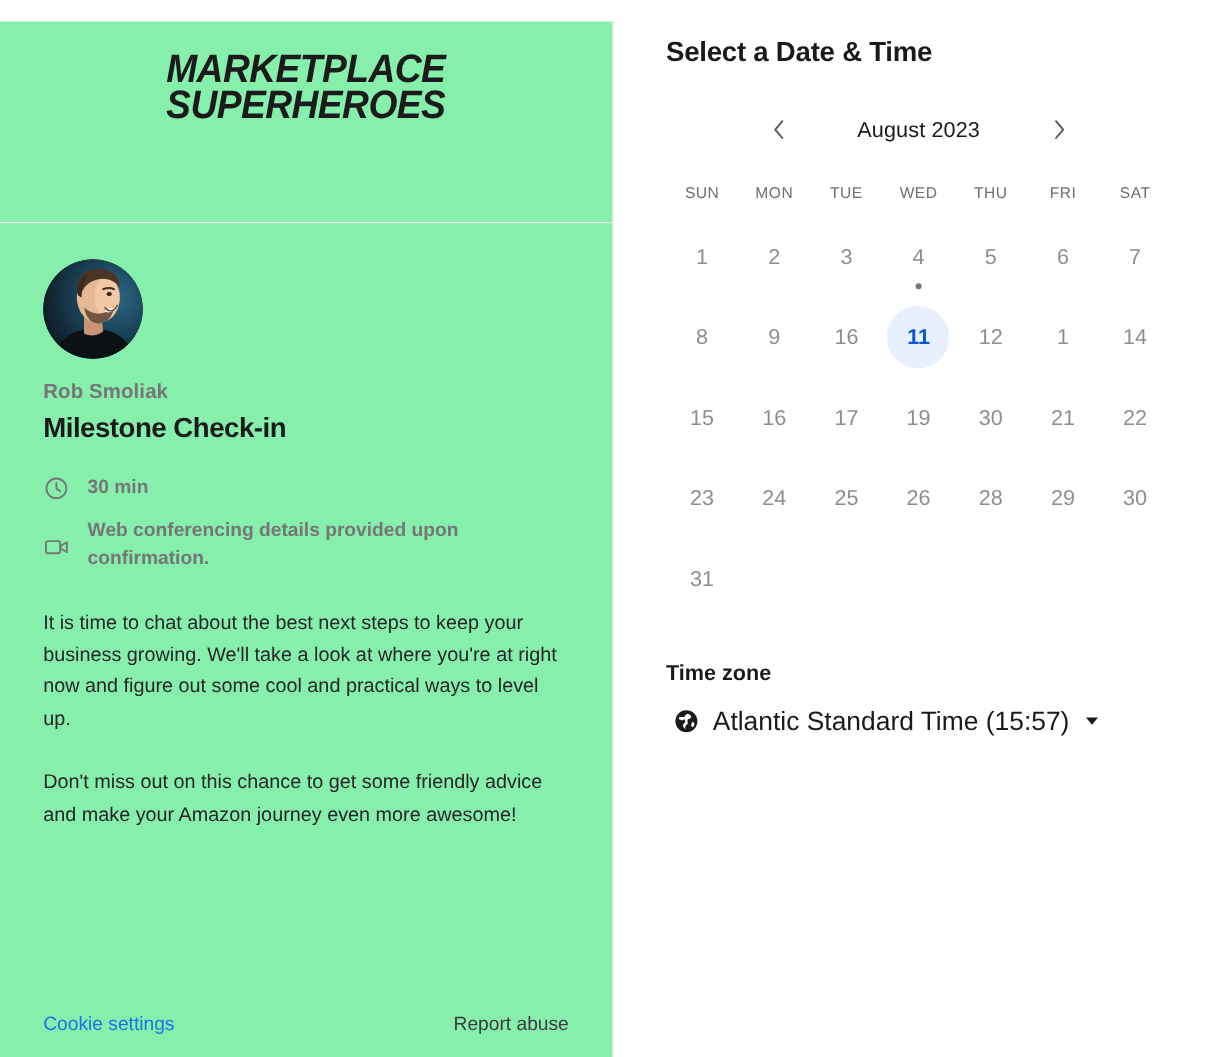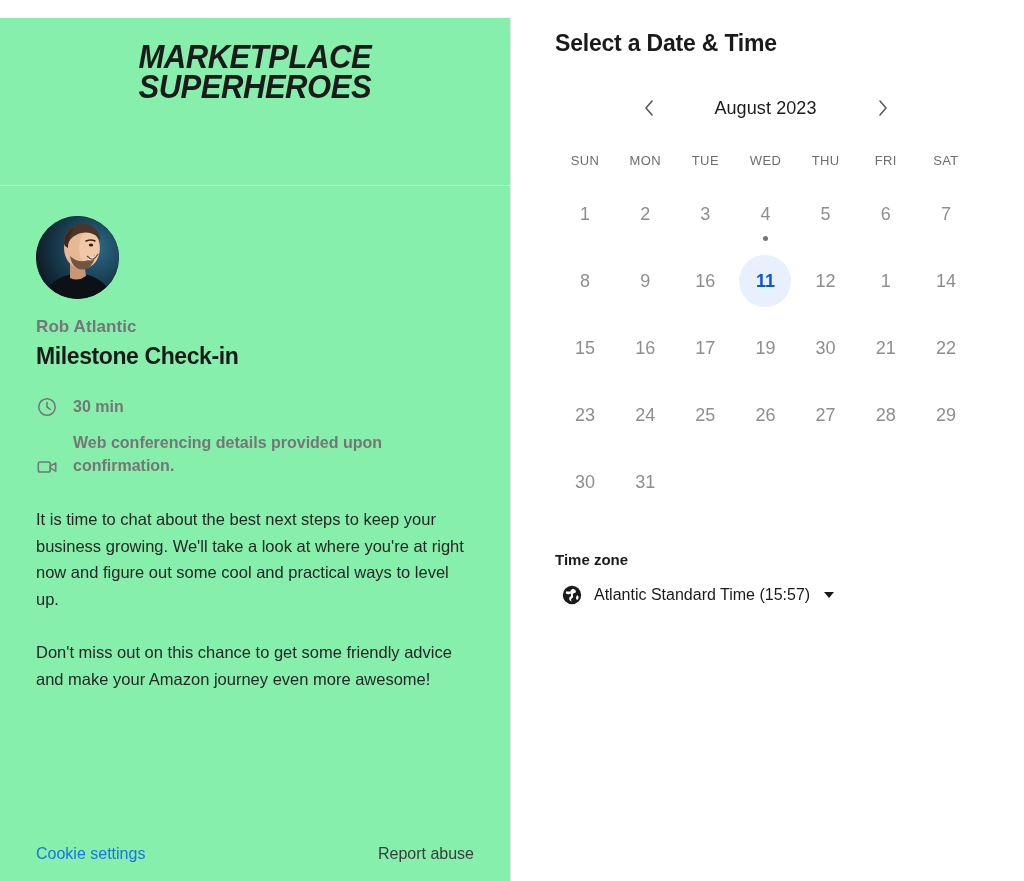--- a/index.html
+++ b/index.html
@@ -94,21 +94,21 @@
   }
 
   .meta-list {
     margin-top: 26px;
     display: flex;
     flex-direction: column;
     gap: 14px;
   }
   .meta-row {
     display: flex;
-    align-items: flex-end;
+    align-items: center;
     gap: 15px;
   }
   .meta-icon {
     width: 22px;
     height: 22px;
     flex: none;
     margin-top: 1px;
     color: #767676;
   }
   .meta-icon svg { display: block; }
@@ -233,41 +233,41 @@
     height: 5px;
     border-radius: 50%;
     background: #767676;
     margin-top: -4px;
   }
 
   .tz-section {
     margin-top: 28px;
   }
   .tz-title {
-    font-size: 15px;
+    font-size: 18px;
     font-weight: bold;
     color: #1a1a1a;
     margin-bottom: 16px;
   }
   .tz-row {
     display: flex;
     align-items: center;
     gap: 11px;
     padding-left: 6px;
     cursor: pointer;
   }
   .tz-icon {
     width: 22px;
     height: 22px;
     flex: none;
     color: #1a1a1a;
   }
   .tz-icon svg { display: block; }
   .tz-value {
-    font-size: 16px;
+    font-size: 22px;
     color: #1a1a1a;
   }
   .tz-caret {
     width: 0;
     height: 0;
     border-left: 5px solid transparent;
     border-right: 5px solid transparent;
     border-top: 6px solid #1a1a1a;
     margin-left: 3px;
   }
@@ -317,21 +317,21 @@
             <ellipse cx="55" cy="29" rx="2.2" ry="1.6" fill="#2a1d14"></ellipse>
 
             <path d="M50 25 Q55 23 59 25" stroke="#3b2a1d" stroke-width="1.6" fill="none" stroke-linecap="round"></path>
 
             <path d="M52 41 Q58 42 61 38 Q58 46 52 44 Z" fill="#ffffff"></path>
             <path d="M51 40 Q57 47 62 38" stroke="#6b4a36" stroke-width="1.2" fill="none"></path>
           </g>
         </svg>
       </div>
 
-      <div class="host-name">Rob Atlantic</div>
+      <div class="host-name">Rob Smoliak</div>
       <div class="event-title">Milestone Check-in</div>
 
       <div class="meta-list">
         <div class="meta-row">
           <span class="meta-icon">
             <svg width="22" height="22" viewBox="0 0 24 24" fill="none" stroke="currentColor" stroke-width="1.7">
               <circle cx="12" cy="12" r="9"></circle>
               <path d="M12 7 L12 12 L15.5 14.5" stroke-linecap="round" stroke-linejoin="round"></path>
             </svg>
           </span>
@@ -454,23 +454,20 @@
           <div class="day-num">23</div>
         </div>
         <div class="day-cell">
           <div class="day-num">24</div>
         </div>
         <div class="day-cell">
           <div class="day-num">25</div>
         </div>
         <div class="day-cell">
           <div class="day-num">26</div>
-        </div>
-        <div class="day-cell">
-          <div class="day-num">27</div>
         </div>
         <div class="day-cell">
           <div class="day-num">28</div>
         </div>
         <div class="day-cell">
           <div class="day-num">29</div>
         </div>
         <div class="day-cell">
           <div class="day-num">30</div>
         </div>

